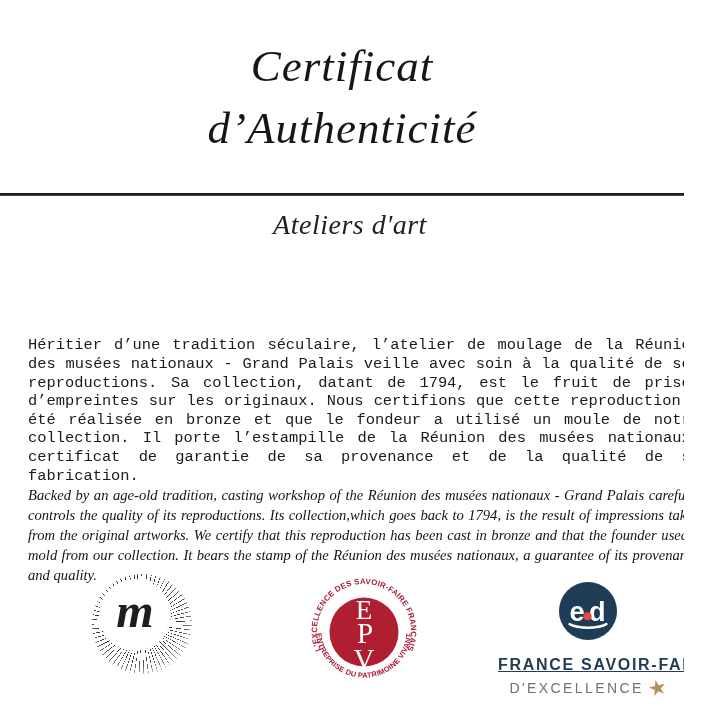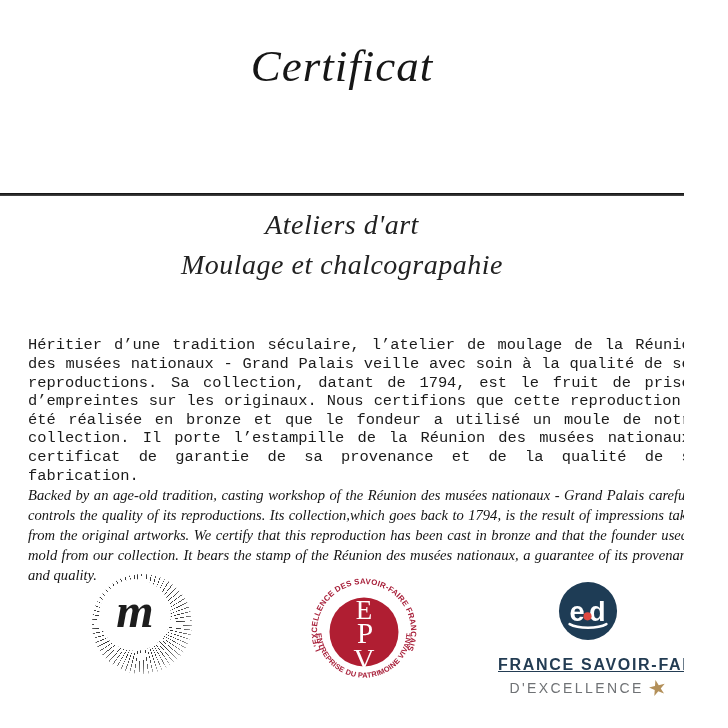--- a/index.html
+++ b/index.html
@@ -31,21 +31,21 @@
   }
   
   .sub-line{
     position:absolute;left:0;width:100%;
     text-align:center;
     font-style:italic;
     font-size:28px;
     letter-spacing:.5px;
     color:#222222;
   }
-  .sub-line.s1{top:209px;}
+  .sub-line.s1{top:209px;padding-left:8px;}
   .sub-line.s2{top:249px;}
   
   .body-fr{
     position:absolute;left:28px;top:321px;width:672px;
     font-size:15.4px;line-height:18.6px;
     text-align:justify;
     color:#1b1b1b;
     font-family:Liberation Mono, monospace;
   }
   .body-en{
@@ -117,25 +117,25 @@
     transform:rotate(-14deg);
     letter-spacing:0;
   }
 </style>
 </head>
 <body>
 
 <div class="page">
 
   <div class="title-line l1">Certificat</div>
+  <div class="title-line l2">d’Authenticité</div>
 
   <div class="rule"></div>
 
   <div class="sub-line s1">Ateliers d'art</div>
-  <div class="sub-line s2">Moulage et chalcograpahie</div>
 
   <p class="body-fr">Héritier d’une tradition séculaire, l’atelier de moulage de la Réunion des musées nationaux - Grand Palais veille avec soin à la qualité de ses reproductions. Sa collection, datant de 1794, est le fruit de prises d’empreintes sur les originaux. Nous certifions que cette reproduction a été réalisée en bronze et que le fondeur a utilisé un moule de notre collection. Il porte l’estampille de la Réunion des musées nationaux, certificat de garantie de sa provenance et de la qualité de sa fabrication.</p>
   <p class="body-en">Backed by an age-old tradition, casting workshop of the Réunion des musées nationaux - Grand Palais carefully controls the quality of its reproductions. Its collection,which goes back to 1794, is the result of impressions taken from the original artworks. We certify that this reproduction has been cast in bronze and that the founder used a mold from our collection. It bears the stamp of the Réunion des musées nationaux, a guarantee of its provenance and quality.</p>
 
   <div class="rmn-logo">
     <div class="rmn-hatch"></div>
     <div class="rmn-face">
       <span class="rmn-m">m</span>
     </div>
   </div>

